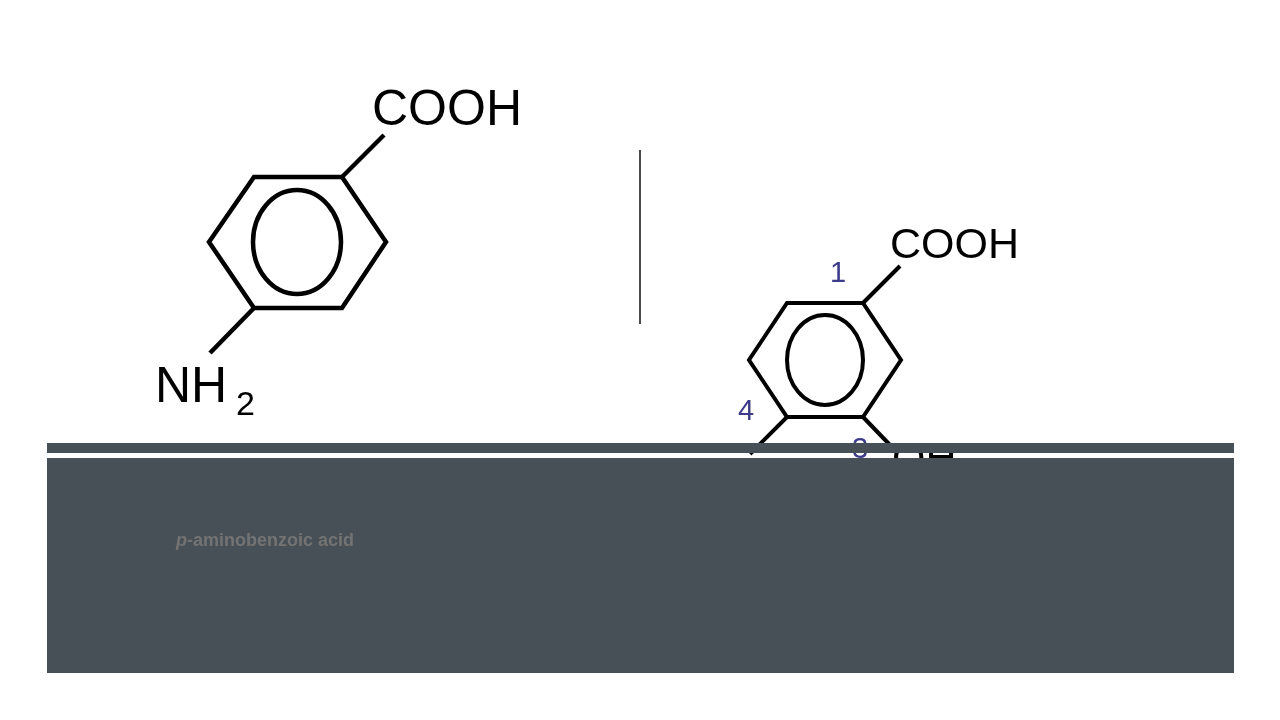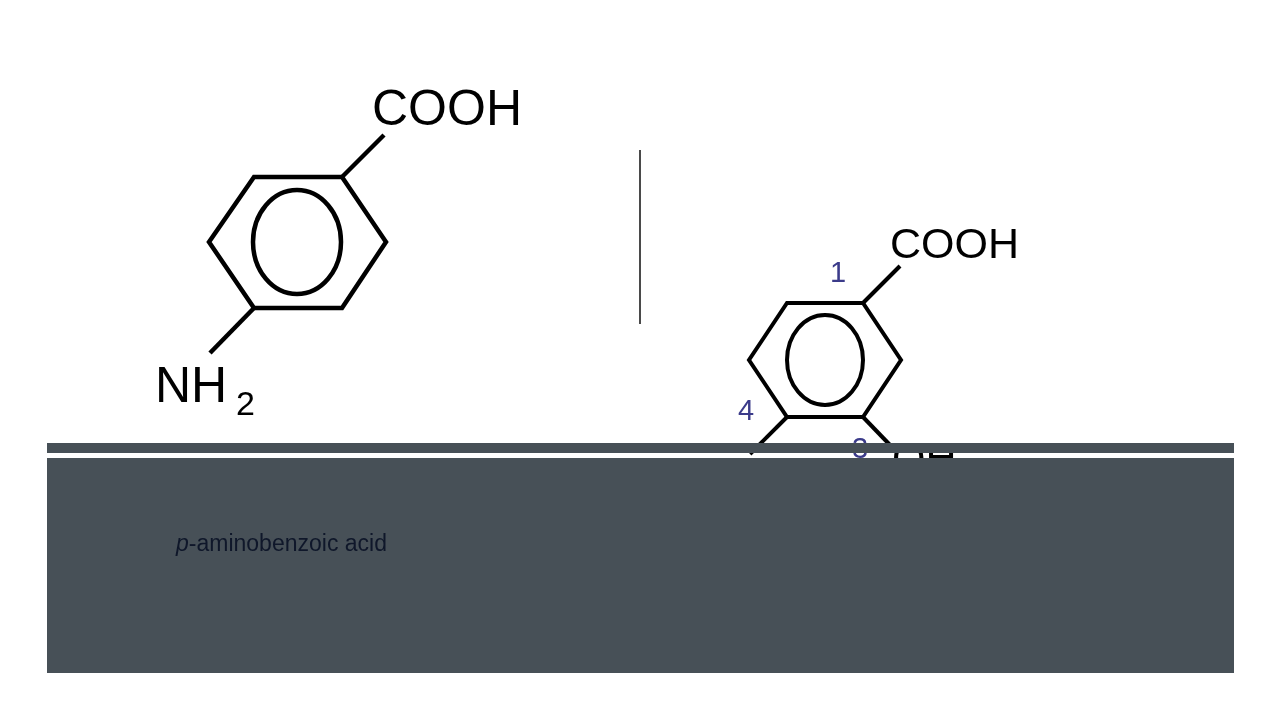--- a/index.html
+++ b/index.html
@@ -3,21 +3,21 @@
 <meta charset="utf-8">
 <style>
   html, body { margin:0; padding:0; }
   body { width:1280px; height:720px; background:#ffffff; position:relative; overflow:hidden; font-family:"Liberation Sans", sans-serif; }
   .slide { position:absolute; inset:0; }
   .struct { position:absolute; }
   .struct svg { display:block; }
   .divider { position:absolute; left:639px; top:150px; width:2px; height:174px; background:#4a4a4a; }
   .bar-thin { position:absolute; left:47px; top:443px; width:1187px; height:10px; background:#475057; }
   .bar-main { position:absolute; left:47px; top:458px; width:1187px; height:215px; background:#475057; }
-  .caption { position:absolute; left:176px; top:530px; color:#0f172a; font-size:23px; font-weight:normal; }
+  .caption { position:absolute; left:176px; top:530px; color:#737373; font-size:18px; font-weight:bold; }
   .caption i { font-style:italic; }
   .chem { font-family:"Liberation Sans", sans-serif; }
 </style>
 </head>
 <body>
 
 <div class="slide">
 
   <div class="struct" style="left:130px;top:70px;">
     <svg width="450" height="360" viewBox="0 0 450 360">

